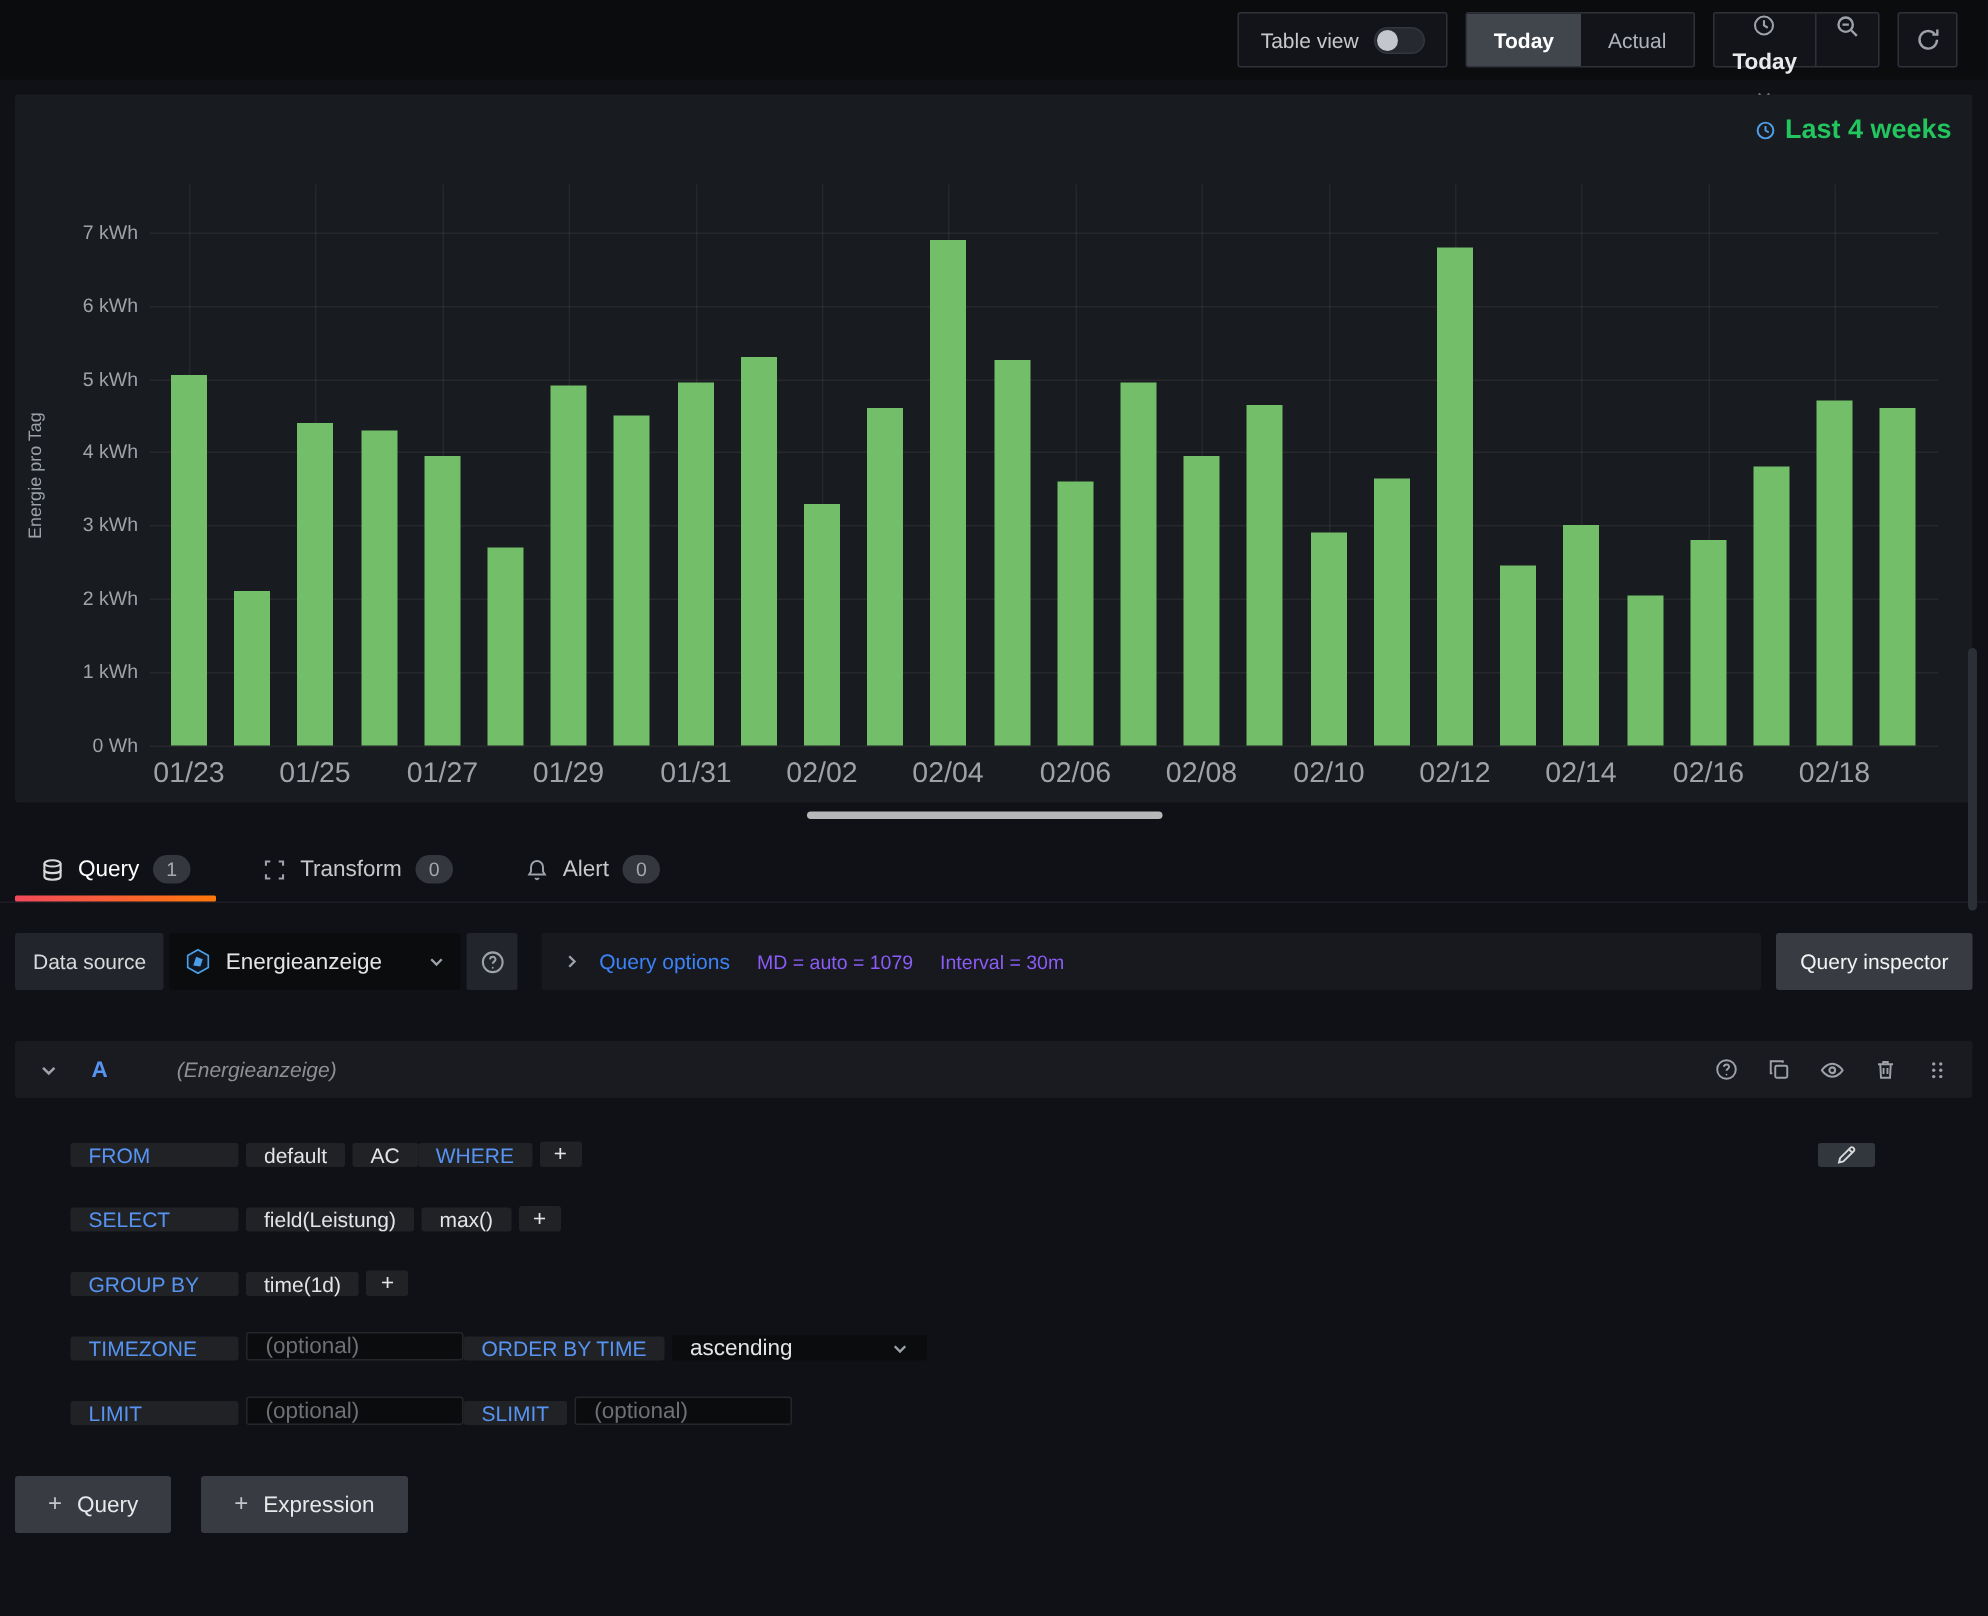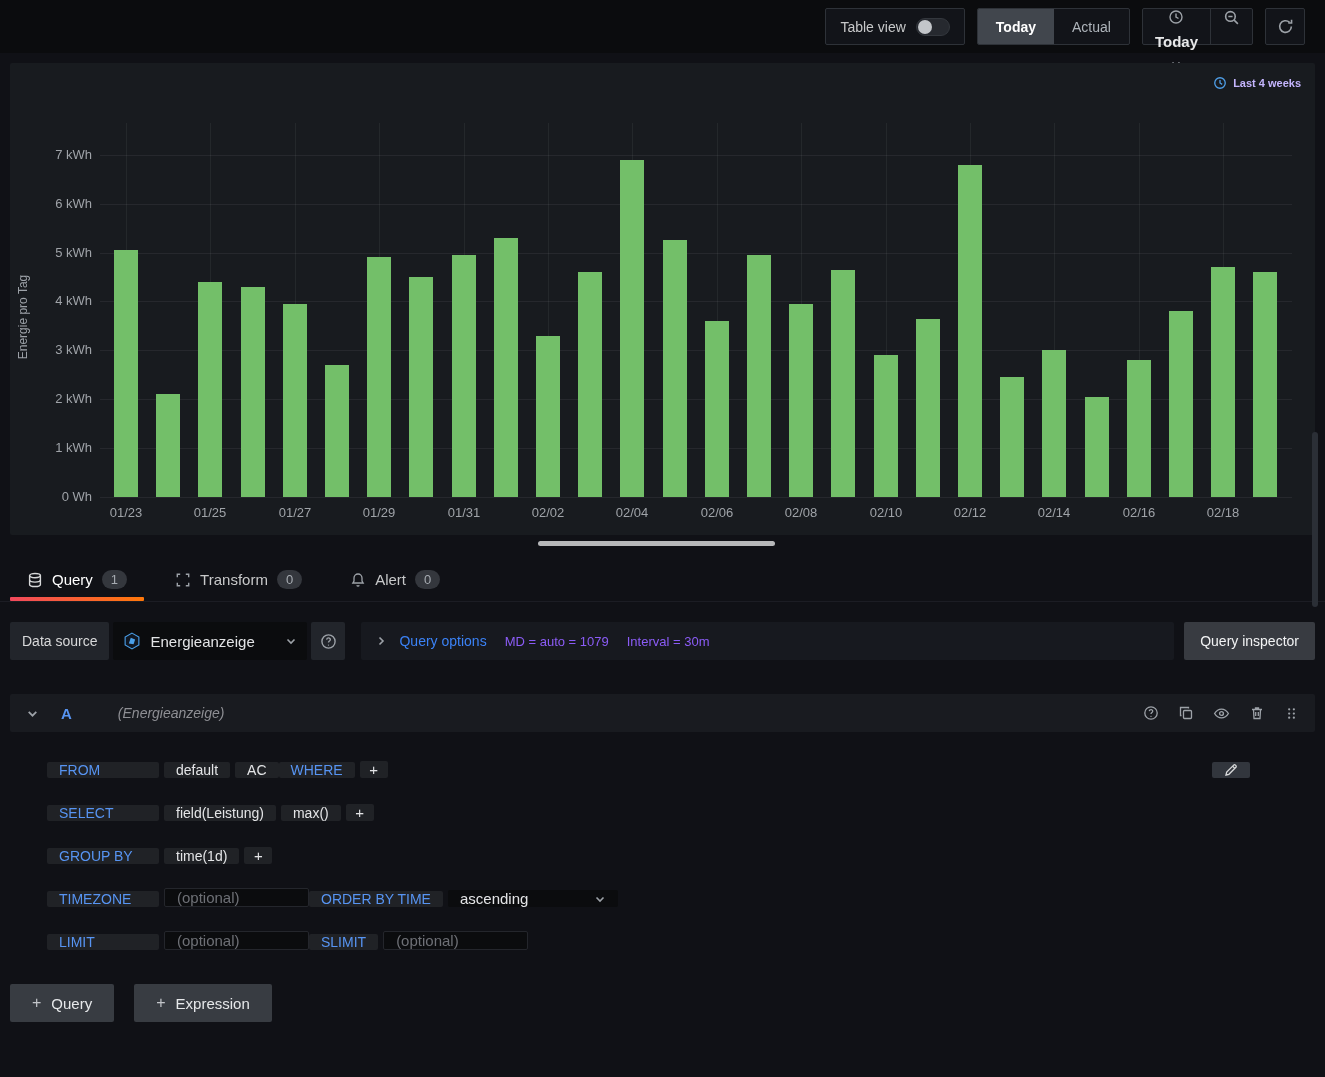--- a/index.html
+++ b/index.html
@@ -46,37 +46,37 @@
     margin:10px 10px 0; height:472px; background:#181b1f; border-radius:2px;
     position:relative;
   }
   .panel-header{ height:42px; position:relative; }
   .panel-title{
     position:absolute; left:0; right:0; top:12px; text-align:center;
     font-size:15px; font-weight:500; color:#dcdde0;
   }
   .time-shortcut{
     position:absolute; right:14px; top:13px; display:flex; align-items:center; gap:6px;
-    color:#c4b5fd; font-size:11px; font-weight:700; cursor:pointer;
+    color:#22c55e; font-size:18px; font-weight:700; cursor:pointer;
   }
   .chart-area{ position:relative; height:430px; }
   .y-title{
     position:absolute; left:-52px; top:205px; width:130px; text-align:center;
     transform:rotate(-90deg); font-size:12px; color:#9da2a8;
   }
   .ylabels{ position:absolute; left:0; top:0; width:82px; height:100%; }
   .ylabel{ position:absolute; right:0; width:82px; text-align:right; font-size:13px; color:#9fa3a8; }
   .plot{
     position:absolute; left:90px; top:18px; width:1192px; height:374px;
   }
   .hgrid{ position:absolute; left:0; right:0; height:1px; background:rgba(201,209,217,0.08); }
   .vgrid{ position:absolute; top:0; bottom:0; width:1px; background:rgba(201,209,217,0.07); }
   .bar{ position:absolute; bottom:0; width:24px; }
   .xlabels{ position:absolute; left:90px; top:400px; width:1192px; height:20px; }
-  .xlabel{ position:absolute; width:64px; text-align:center; font-size:13px; color:#9fa3a8; }
+  .xlabel{ position:absolute; width:64px; text-align:center; font-size:19px; color:#9fa3a8; }
 
   .scroll-pill{
     position:absolute; left:538px; top:541px; width:237px; height:5px;
     border-radius:3px; background:#b7b8ba; cursor:pointer;
   }
   .vscroll{
     position:absolute; left:1312px; top:432px; width:6px; height:175px;
     border-radius:3px; background:#2b2f36; cursor:pointer;
   }
 

